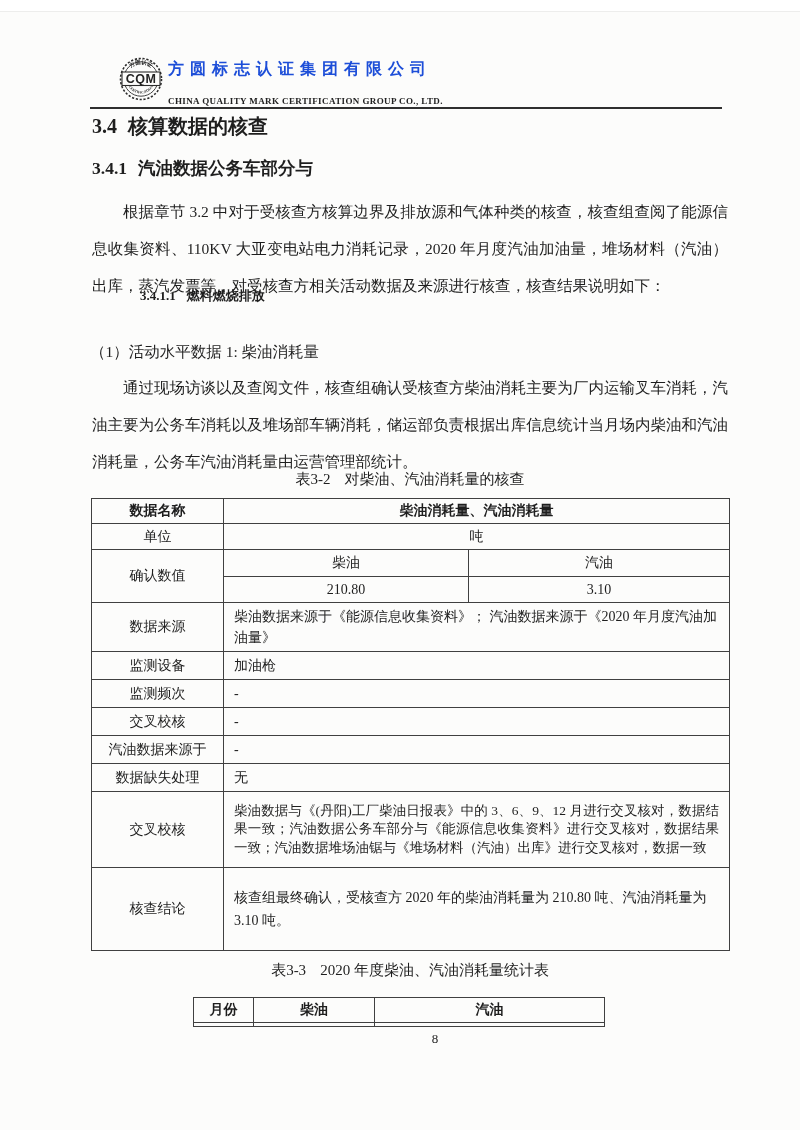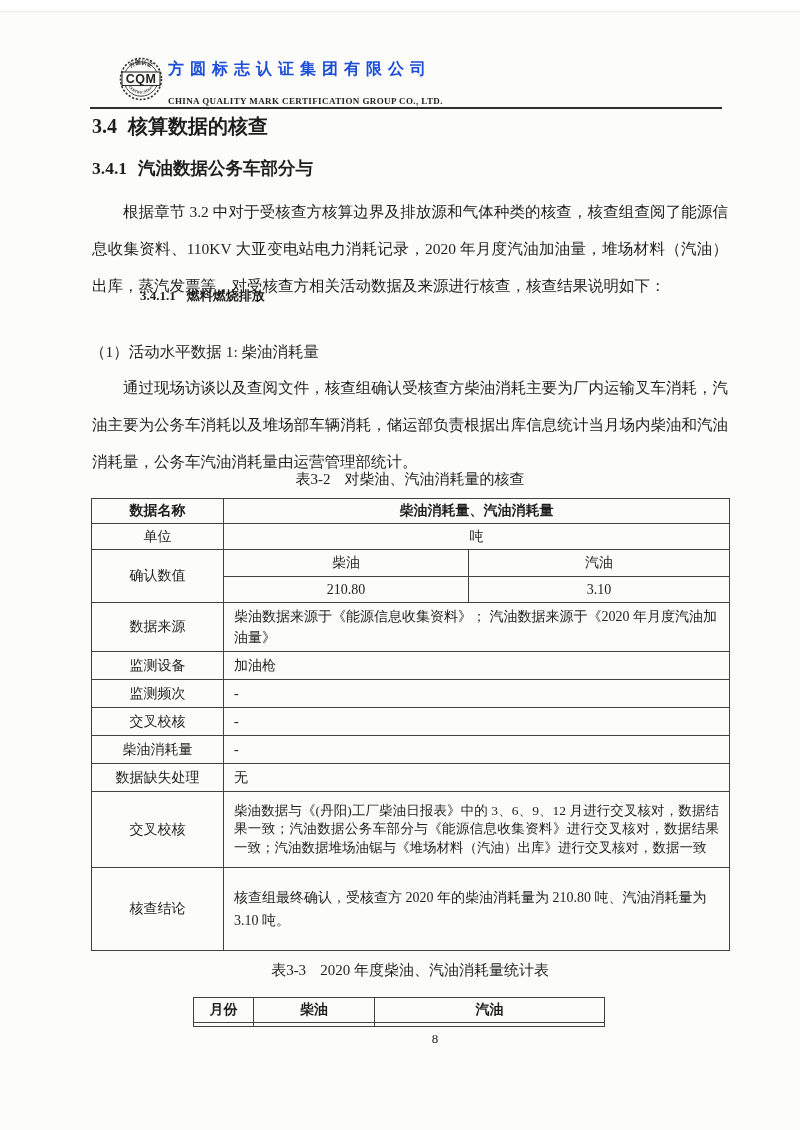--- a/index.html
+++ b/index.html
@@ -133,21 +133,21 @@
     </tr>
     <tr style="height:26px">
       <td class="lbl">监测频次</td>
       <td class="txt" colspan="2">-</td>
     </tr>
     <tr style="height:25px">
       <td class="lbl">交叉校核</td>
       <td class="txt" colspan="2">-</td>
     </tr>
     <tr style="height:25px">
-      <td class="lbl">柴油消耗量</td>
+      <td class="lbl">汽油数据来源于</td>
       <td class="txt" colspan="2">-</td>
     </tr>
     <tr style="height:27px">
       <td class="lbl">数据缺失处理</td>
       <td class="txt" colspan="2">无</td>
     </tr>
     <tr style="height:76px">
       <td class="lbl">交叉校核</td>
       <td class="long" colspan="2">柴油数据与《(丹阳)工厂柴油日报表》中的 3、6、9、12 月进行交叉核对，数据结果一致；汽油数据公务车部分与《能源信息收集资料》进行交叉核对，数据结果一致；汽油数据堆场油锯与《堆场材料（汽油）出库》进行交叉核对，数据一致</td>
     </tr>

